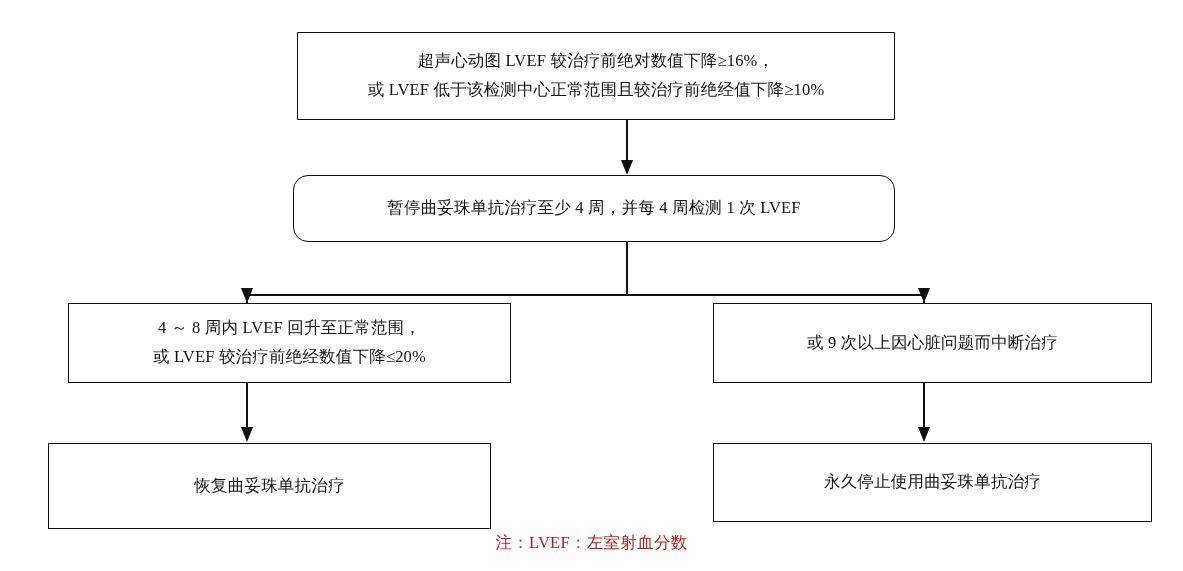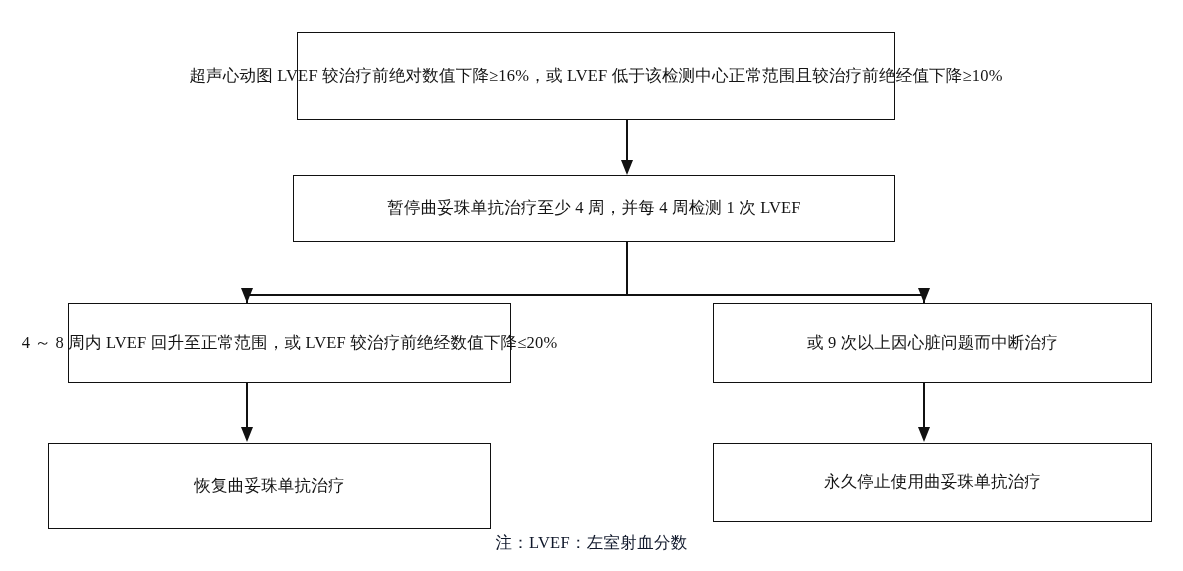--- a/index.html
+++ b/index.html
@@ -17,37 +17,37 @@
     overflow: hidden;
   }
 
   
   .node {
     position: absolute;
     box-sizing: border-box;
     border: 1.6px solid #111111;
     background: #ffffff;
     display: flex;
-    flex-direction: row;
+    flex-direction: column;
     align-items: center;
     justify-content: center;
     text-align: center;
     font-size: 16.5px;
     line-height: 1.75;
     letter-spacing: 0.2px;
     color: #141414;
     padding: 2px 10px;
   }
   .node .line {
     white-space: nowrap;
     display: block;
   }
 
   #node-1 { left: 297px;  top: 32px;  width: 598px; height: 88px; }
-  #node-2 { left: 293px;  top: 175px; width: 602px; height: 67px; }
+  #node-2 { left: 293px;  top: 175px; width: 602px; height: 67px; border-radius: 15px; }
   #node-3 { left: 48px;   top: 303px; width: 443px; height: 80px; margin-left: 20px; }
   #node-4 { left: 713px;  top: 303px; width: 439px; height: 80px; }
   #node-5 { left: 48px;   top: 443px; width: 443px; height: 86px; }
   #node-6 { left: 713px;  top: 443px; width: 439px; height: 79px; }
 
   
   .vline {
     position: absolute;
     width: 2px;
     background: #111111;
@@ -92,21 +92,21 @@
 
   
   #footnote {
     position: absolute;
     left: 0;
     top: 532px;
     width: 1183px;
     text-align: center;
     font-size: 16.5px;
     letter-spacing: 0.3px;
-    color: #0f172a;
+    color: #b91c1c;
   }
 </style>
 </head>
 <body>
 
 <div id="canvas">
 
   <div class="node" id="node-1">
     <span class="line">超声心动图 LVEF 较治疗前绝对数值下降≥16%，</span>
     <span class="line">或 LVEF 低于该检测中心正常范围且较治疗前绝经值下降≥10%</span>

